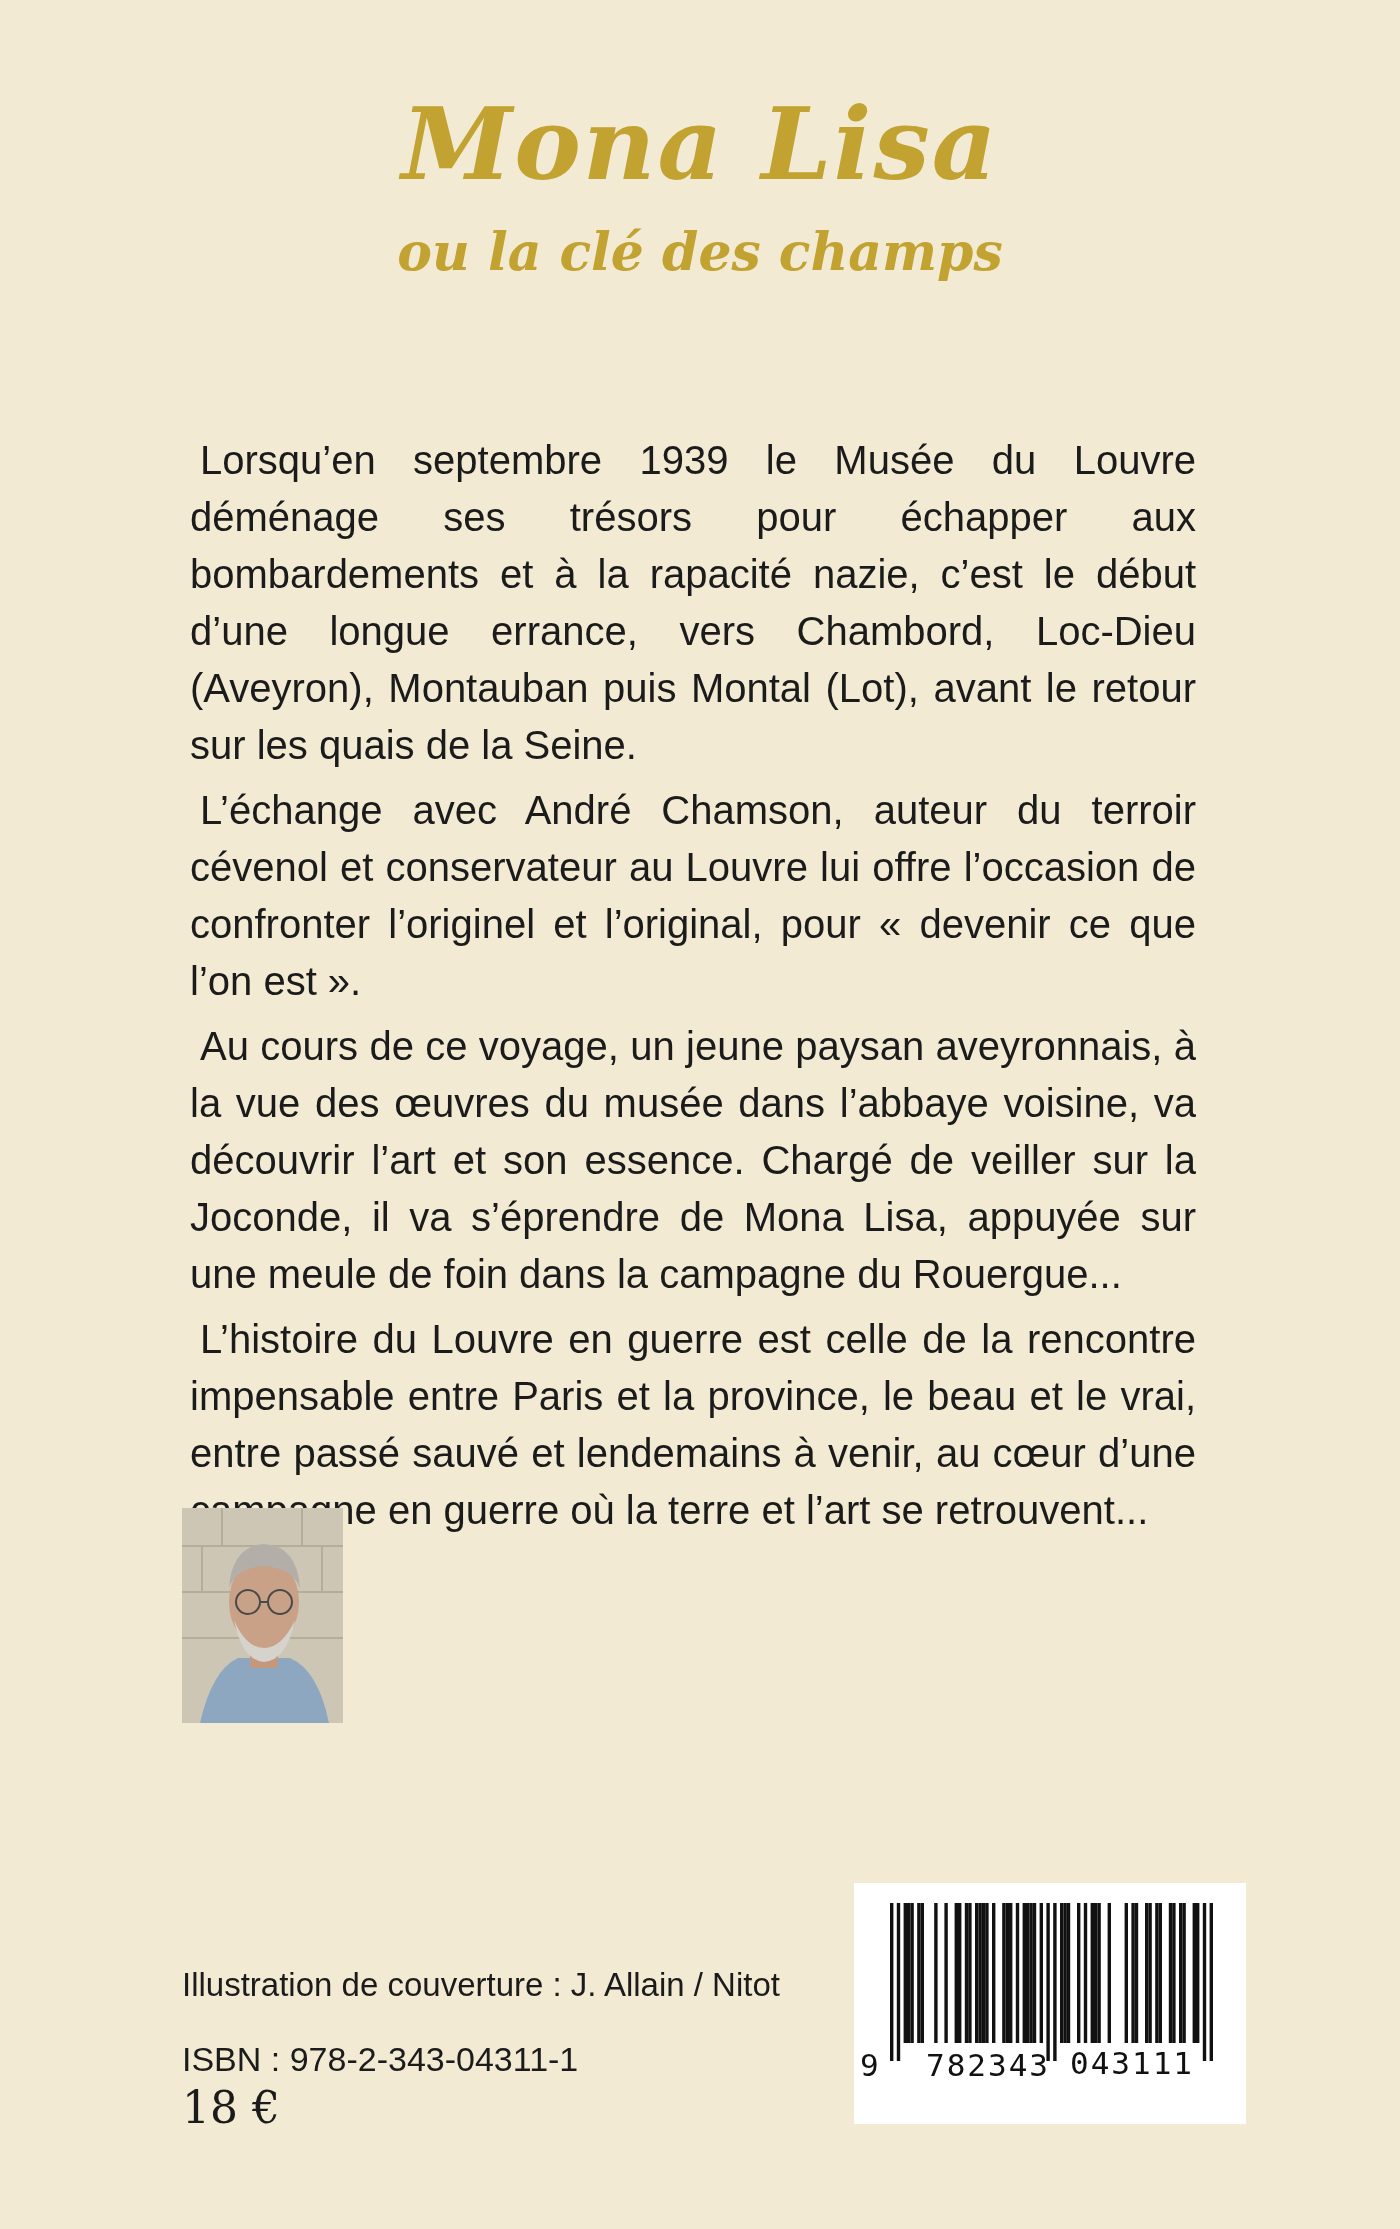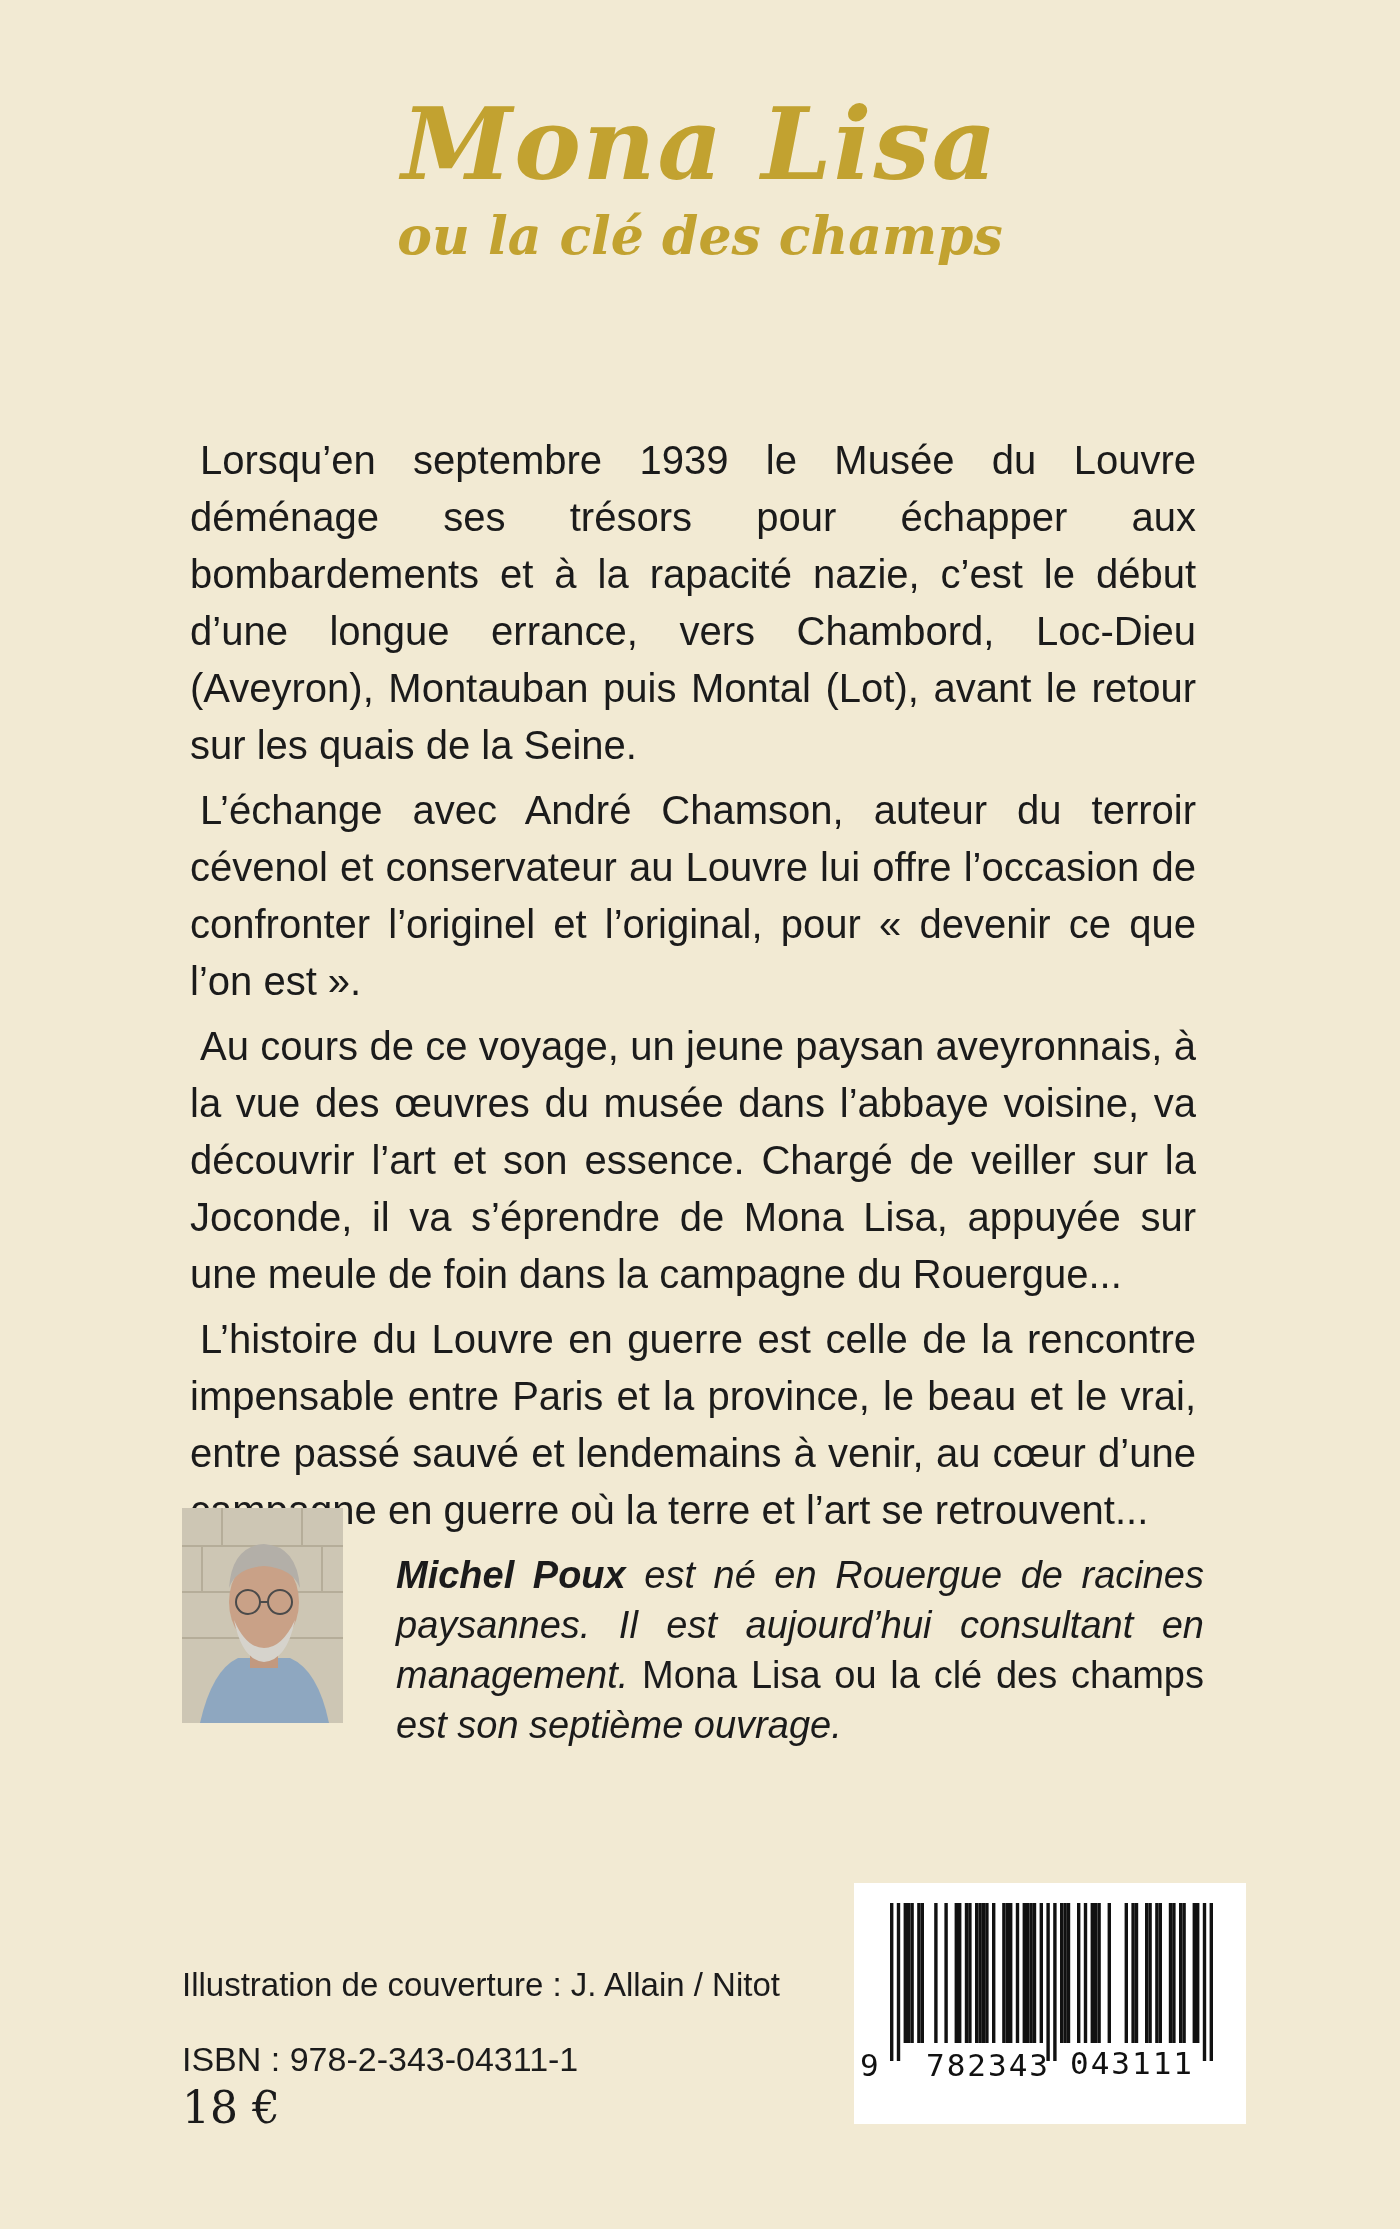--- a/index.html
+++ b/index.html
@@ -27,21 +27,21 @@
     font-size: 100px;
     line-height: 1.05;
     margin: 0;
     letter-spacing: 2px;
   }
   .book-subtitle {
     font-family: "DejaVu Serif", "Liberation Serif", serif;
     font-style: italic;
     font-weight: 700;
     font-size: 52px;
-    margin-top: 8px;
+    margin-top: 24px;
   }
   .synopsis {
     position: absolute;
     top: 424px;
     left: 182px;
     width: 1022px;
     font-size: 40px;
     line-height: 57px;
     text-align: justify;
   }
@@ -122,21 +122,20 @@
       <rect x="68" y="128" width="28" height="32" fill="#c2997f"></rect>
       <ellipse cx="82" cy="94" rx="35" ry="46" fill="#c9a187"></ellipse>
       <path d="M47 80 Q50 38 82 36 Q115 38 118 80 Q110 60 82 58 Q54 60 47 80 Z" fill="#b3afa8"></path>
       <path d="M52 112 Q60 152 82 154 Q105 152 113 112 Q100 140 82 140 Q64 140 52 112 Z" fill="#d6d3cc"></path>
       <g fill="none" stroke="#4a4a4a" stroke-width="2">
         <circle cx="66" cy="94" r="12"></circle>
         <circle cx="98" cy="94" r="12"></circle>
         <line x1="78" y1="94" x2="86" y2="94"></line>
       </g>
     </svg>
-    <div class="author-bio"><span class="author-name">Michel Poux</span><span> est né en Rouergue de racines paysannes. Il est aujourd’hui consultant en management. </span><span class="book-title-inline">Mona Lisa ou la clé des champs</span><span> est son septième ouvrage.</span></div>
   </div>
 
   <div class="credit">Illustration de couverture : J. Allain / Nitot</div>
   <div class="isbn">ISBN : 978-2-343-04311-1</div>
   <div class="price">18 €</div>
 
   <div class="barcode-box">
     <svg class="barcode-bars" width="323" height="160" aria-hidden="true">
         <rect x="0.0" y="0" width="3.4" height="158" fill="#111"></rect>
         <rect x="6.8" y="0" width="3.4" height="158" fill="#111"></rect>

